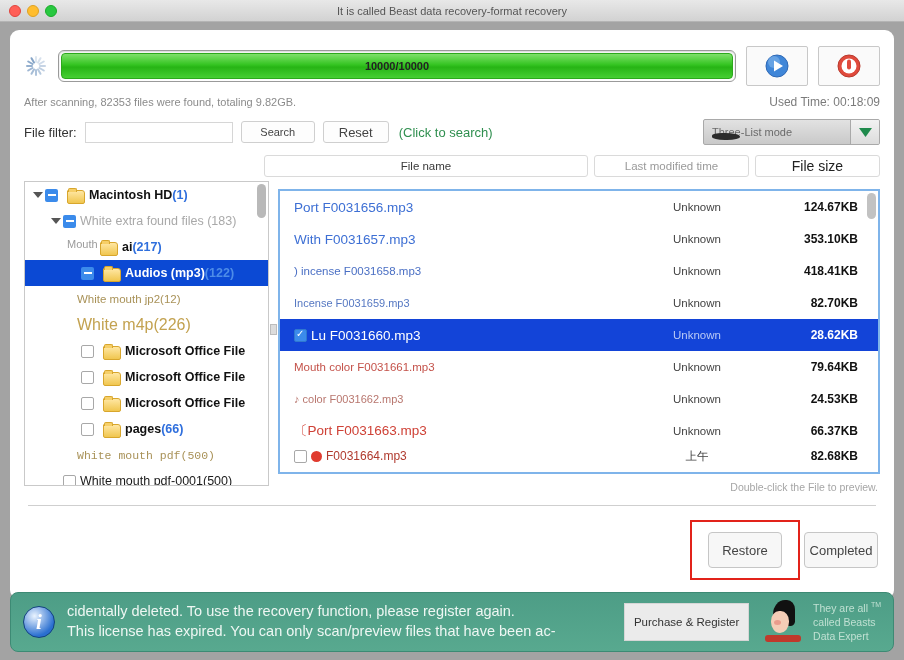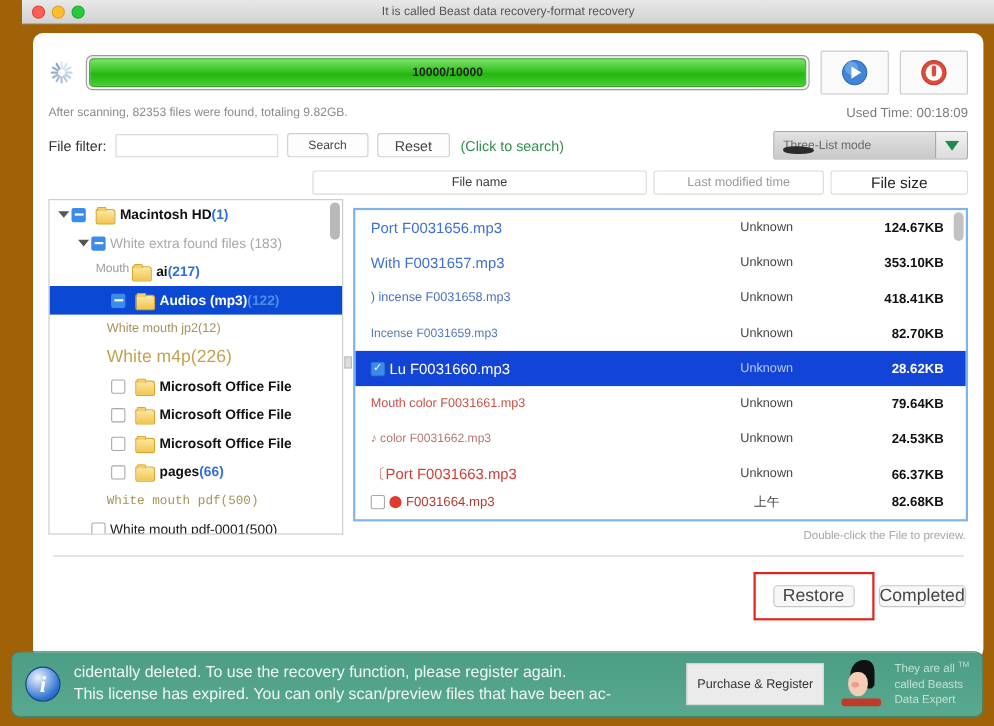--- a/index.html
+++ b/index.html
@@ -4,21 +4,21 @@
 <style>
   * { box-sizing: border-box; margin: 0; padding: 0; }
   body {
     width: 904px; height: 660px;
     font-family: "Liberation Sans", sans-serif;
     background: #1d7a63;
     overflow: hidden;
   }
 
   
-  .window { width: 904px; height: 660px; position: relative; background: #a16207; padding-left: 20px; }
+  .window { width: 904px; height: 660px; position: relative; background: #a3a3a3; }
 
   .titlebar {
     height: 22px; background: linear-gradient(#e8e8e8, #d2d2d2);
     border-bottom: 1px solid #b4b4b4;
     display: flex; align-items: center; position: relative;
   }
   .lights { display: flex; gap: 6px; padding-left: 9px; }
   .light { width: 12px; height: 12px; border-radius: 50%; }
   .l-red { background: #ff5f57; border: 1px solid #e0443e; }
   .l-yellow { background: #ffbd2e; border: 1px solid #dea123; }
@@ -88,21 +88,21 @@
   .mode-smudge { position: absolute; left: 8px; top: 13px; width: 28px; height: 7px;
      background: #2b2b2b; border-radius: 40% 60% 50% 50%; }
   .mode-arrow { width: 29px; border-left: 1px solid #a9a9a9;
     display: flex; align-items: center; justify-content: center;
     background: linear-gradient(#f2f2f2, #dcdcdc); }
 
   
   .panes { display: flex; padding: 8px 14px 0 14px; gap: 0; height: 316px; }
 
   .tree-pane {
-    width: 268px; border: 1px solid #c9c9c9; background: #fff;
+    width: 245px; border: 1px solid #c9c9c9; background: #fff;
     position: relative; overflow: hidden; height: 305px;
   }
   .tree-scroll { position: absolute; right: 1px; top: 2px; width: 10px; bottom: 2px; }
   .tree-thumb { width: 9px; height: 34px; background: #b9b9b9; border-radius: 5px; }
 
   .trow { display: flex; align-items: center; height: 26px; padding-left: 6px;
     font-size: 12.5px; color: #111; white-space: nowrap; position: relative; }
   .trow.sel { background: #0b49d4; color: #fff; }
   .tw { width: 14px; flex: 0 0 14px; display: flex; align-items: center; justify-content: center; }
   .caret { width: 0; height: 0; border-left: 5px solid #555; border-top: 4px solid transparent;
@@ -164,22 +164,22 @@
   .col.c3 { width: 125px; font-size: 14px; color: #222; }
 
   .preview-hint { text-align: right; font-size: 10.5px; color: #a6a6a6;
     padding: 4px 16px 0 0; }
 
   .divider { border-top: 1px solid #cfcfcf; margin: 12px 18px 0 18px; }
 
   .action-row { display: flex; justify-content: flex-end; align-items: center;
     padding: 14px 16px 0 0; gap: 0; }
   .restore-box { border: 2px solid #e2231a; padding: 10px 16px; display: flex; }
-  .abtn { min-width: 74px; height: 20px; border: 1px solid #c6c6c6; background: #f7f7f7;
-    border-radius: 4px; font-size: 16px; color: #444;
+  .abtn { min-width: 74px; height: 36px; border: 1px solid #c6c6c6; background: #f7f7f7;
+    border-radius: 4px; font-size: 13px; color: #444;
     font-family: "Liberation Sans", sans-serif; }
   .completed-btn { margin-left: 4px; }
 
   
   .banner {
     position: absolute; left: 10px; right: 10px; bottom: 8px; height: 60px;
     background: linear-gradient(#4d9d86, #58a98f);
     border: 1px solid #3d8a74; border-radius: 8px;
     display: flex; align-items: center; padding: 0 12px; gap: 12px;
   }

